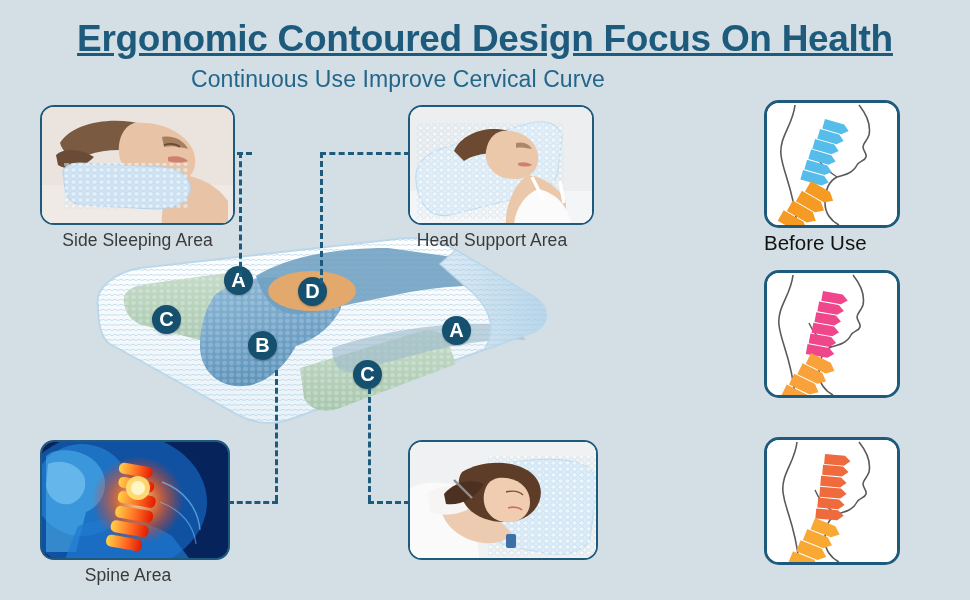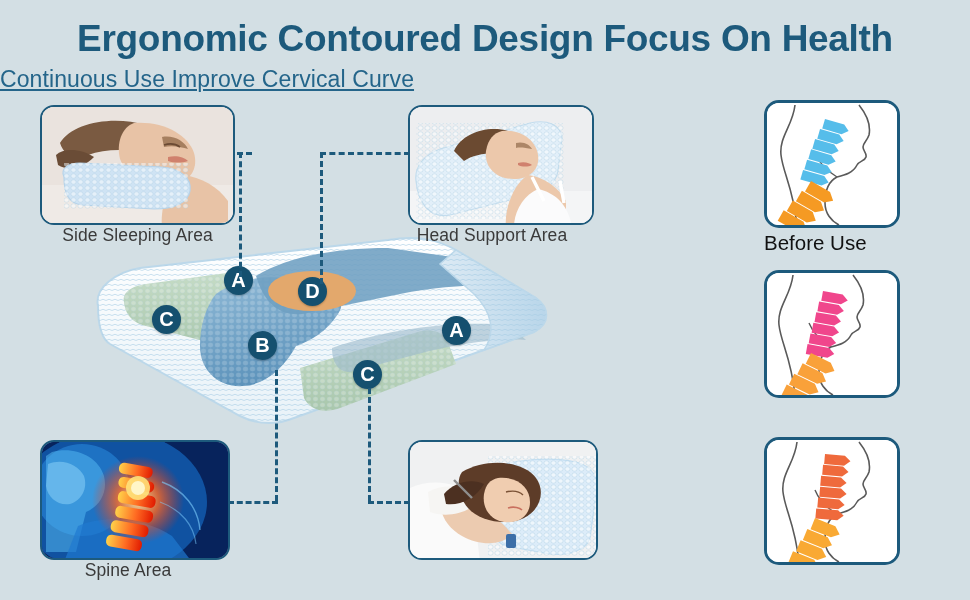--- a/index.html
+++ b/index.html
@@ -10,34 +10,35 @@
     position:relative;
   }
   .stage{position:absolute;inset:0;width:970px;height:600px;}
 
   
   .title{
     position:absolute;left:0;top:18px;width:970px;text-align:center;
     font-size:37px;font-weight:bold;color:#1d5a7c;letter-spacing:-0.3px;
     font-family:"Liberation Sans","DejaVu Sans",sans-serif;
     white-space:nowrap;
+    text-decoration:underline;
   }
   .subtitle{
-    position:absolute;left:0;top:66px;width:796px;text-align:left;
-    font-size:23px;color:#24658a;font-weight:400;letter-spacing:.1px;text-decoration:underline;
+    position:absolute;left:0;top:66px;width:796px;text-align:center;
+    font-size:23px;color:#24658a;font-weight:400;letter-spacing:.1px;
   }
 
   
   .card{position:absolute;}
   .frame{
     border:2px solid #1d5a7c;border-radius:14px;overflow:hidden;
     box-sizing:border-box;position:relative;background:#eef4f7;
   }
   .cap{
-    text-align:center;color:#3a3a3a;font-size:17.5px;
+    text-align:center;color:#3a3a3a;font-size:17.5px;margin-top:5px;
     white-space:nowrap;letter-spacing:.1px;
   }
 
   
   .ph{position:absolute;inset:0;}
 
   
   .ph-side{background:
     radial-gradient(120% 90% at 30% 20%, #f3ece8 0%, #e7dfda 45%, #dcd6d2 100%);}
   

